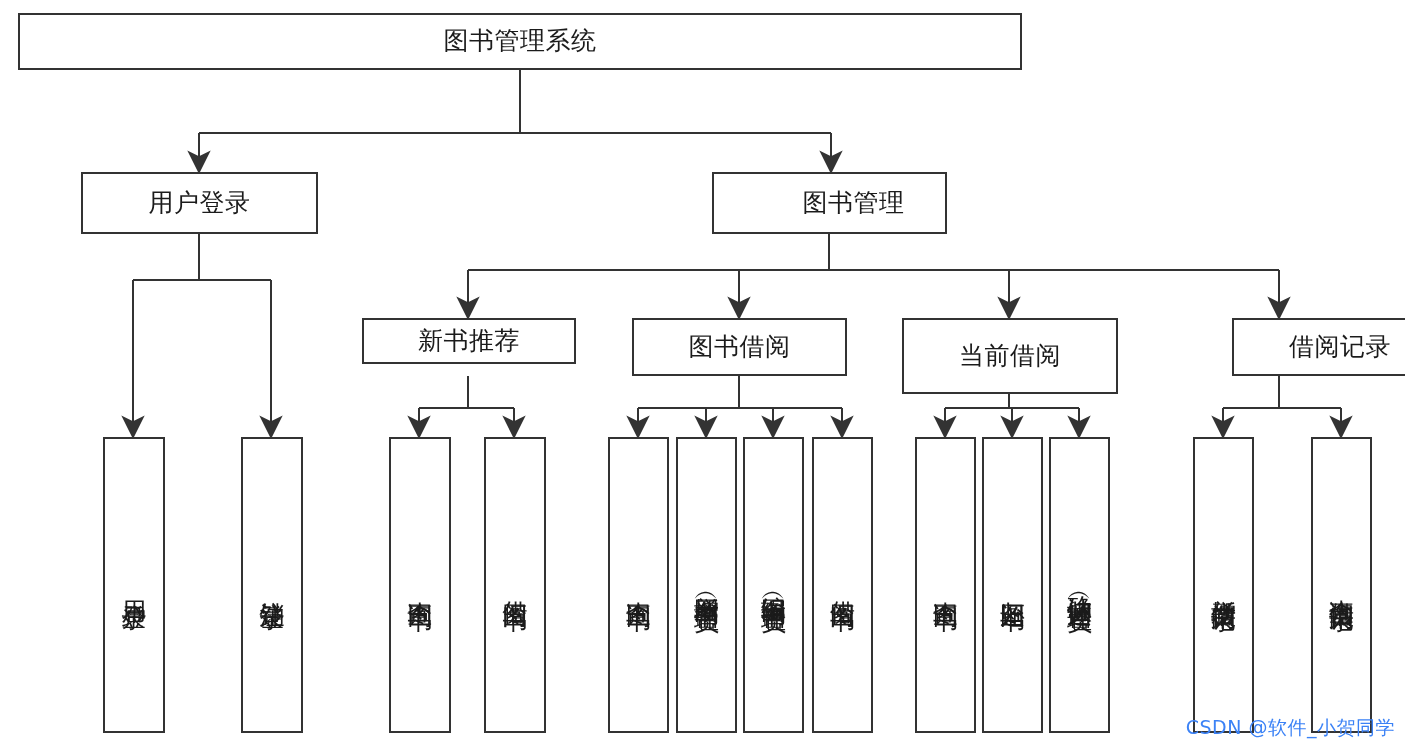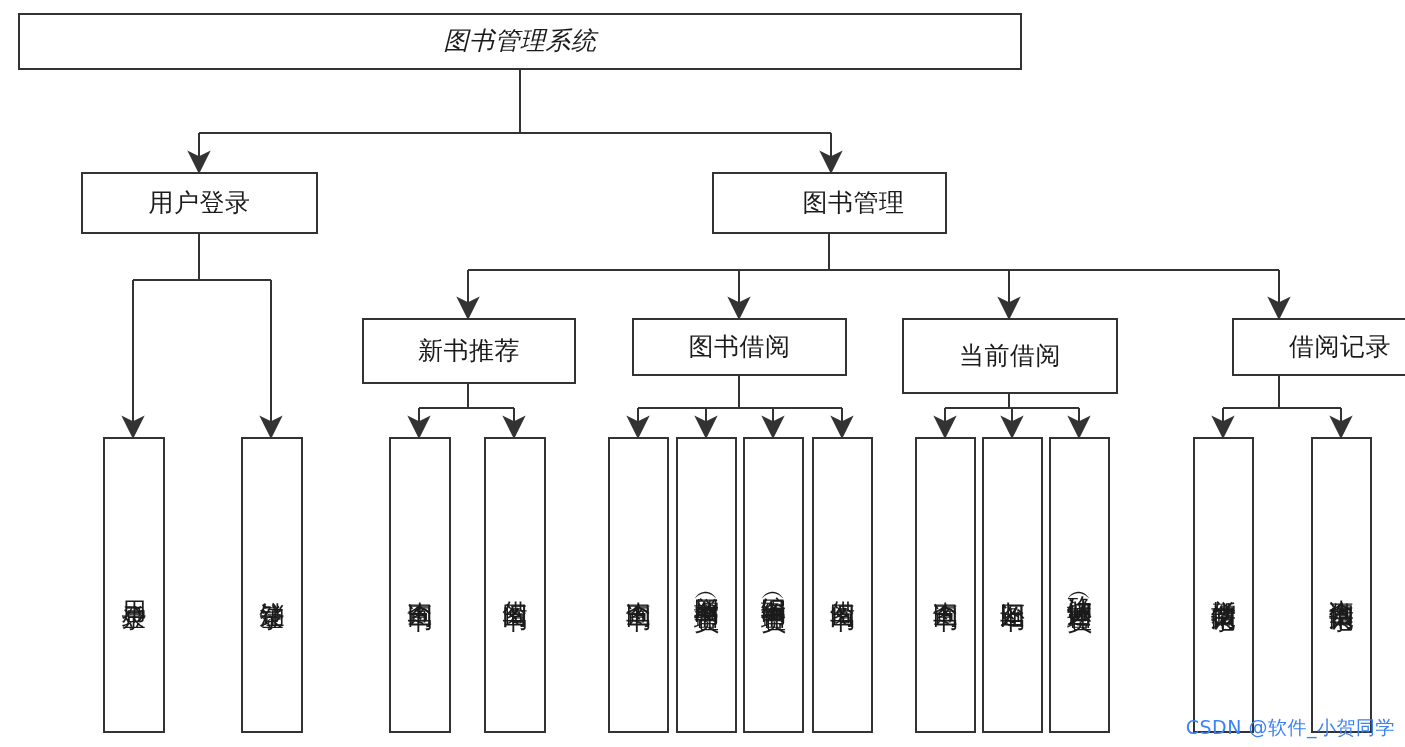--- a/index.html
+++ b/index.html
@@ -115,32 +115,32 @@
       <path d="M1012,408 L1012,429" marker-end="url(#arrowhead)"></path>
       <path d="M1079,408 L1079,429" marker-end="url(#arrowhead)"></path>
 
       <path d="M1279,376 L1279,408"></path>
       <path d="M1223,408 L1341,408"></path>
       <path d="M1223,408 L1223,429" marker-end="url(#arrowhead)"></path>
       <path d="M1341,408 L1341,429" marker-end="url(#arrowhead)"></path>
     </g>
   </svg>
 
-  <div class="node horizontal" style="left:18px; top:13px; width:1004px; height:57px;font-style:italic;">
+  <div class="node horizontal" style="left:18px; top:13px; width:1004px; height:57px;">
     <span class="node-label">图书管理系统</span>
   </div>
 
   <div class="node horizontal" style="left:81px; top:172px; width:237px; height:62px;">
     <span class="node-label">用户登录</span>
   </div>
   <div class="node horizontal" style="left:712px; top:172px; width:235px; height:62px;padding-left:48px;">
     <span class="node-label">图书管理</span>
   </div>
 
-  <div class="node horizontal" style="left:362px; top:318px; width:214px; height:66px;">
+  <div class="node horizontal" style="left:362px; top:318px; width:214px; height:46px;">
     <span class="node-label">新书推荐</span>
   </div>
   <div class="node horizontal" style="left:632px; top:318px; width:215px; height:58px;">
     <span class="node-label">图书借阅</span>
   </div>
   <div class="node horizontal" style="left:902px; top:318px; width:216px; height:76px;">
     <span class="node-label">当前借阅</span>
   </div>
   <div class="node horizontal" style="left:1232px; top:318px; width:216px; height:58px;">
     <span class="node-label">借阅记录</span>

